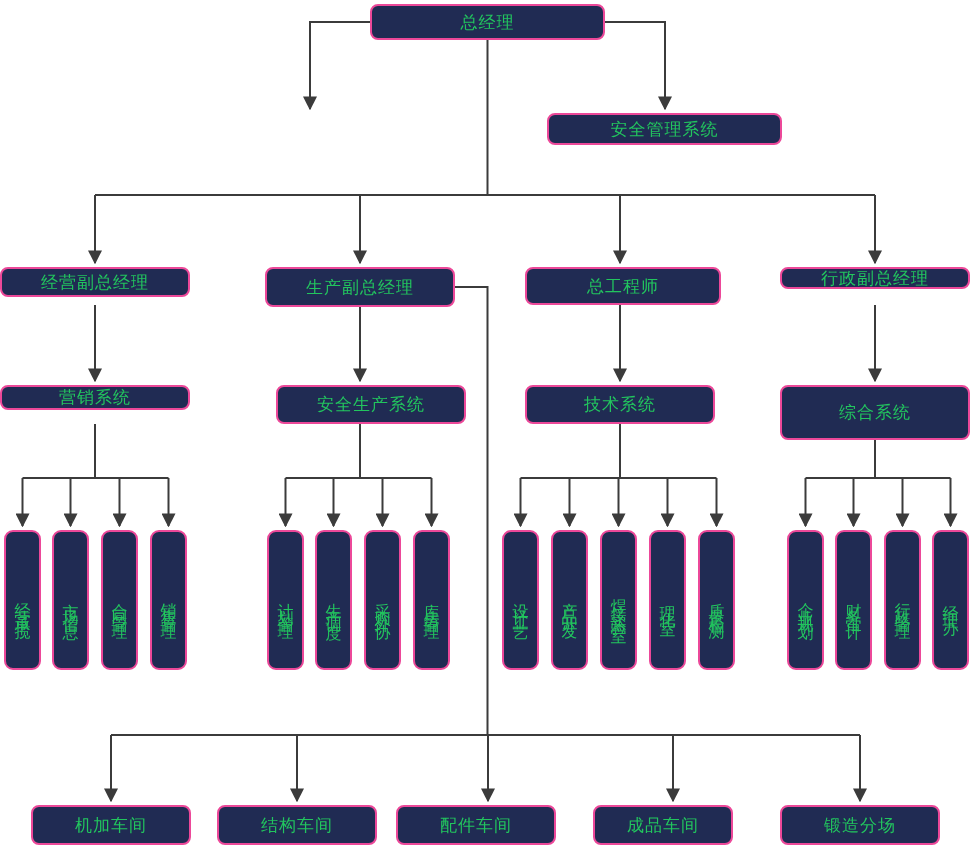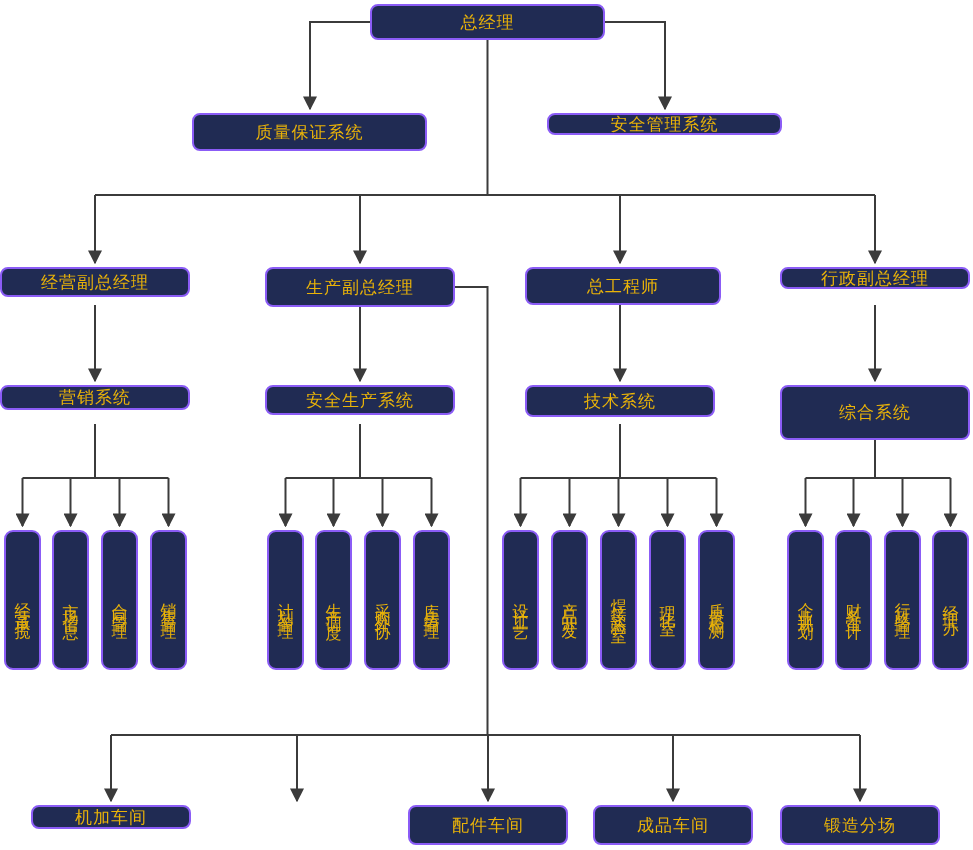--- a/index.html
+++ b/index.html
@@ -17,23 +17,23 @@
   #wires {
     position: absolute;
     inset: 0;
     width: 973px;
     height: 850px;
   }
   .node {
     position: absolute;
     box-sizing: border-box;
     background: #202b53;
-    border: 2px solid #8b5cf6;
+    border: 2px solid #ec4899;
     border-radius: 8px;
-    color: #eab308;
+    color: #22c55e;
     display: flex;
     align-items: center;
     justify-content: center;
     font-size: 17px;
     letter-spacing: 1px;
     line-height: 1;
   }
   .node.v {
     writing-mode: vertical-rl;
     text-orientation: upright;
@@ -102,31 +102,30 @@
       <path d="M111 735 V801" marker-end="url(#arrow)"></path>
       <path d="M297 735 V801" marker-end="url(#arrow)"></path>
       <path d="M488 735 V801" marker-end="url(#arrow)"></path>
       <path d="M673 735 V801" marker-end="url(#arrow)"></path>
       <path d="M860 735 V801" marker-end="url(#arrow)"></path>
     </g>
   </svg>
 
   <div class="node" style="left:370px;top:4px;width:235px;height:36px">总经理</div>
 
-  <div class="node" style="left:192px;top:113px;width:235px;height:38px">质量保证系统</div>
-  <div class="node" style="left:547px;top:113px;width:235px;height:22px">安全管理系统</div>
+  <div class="node" style="left:547px;top:113px;width:235px;height:32px">安全管理系统</div>
 
   <div class="node" style="left:0px;top:267px;width:190px;height:30px">经营副总经理</div>
   <div class="node" style="left:265px;top:267px;width:190px;height:40px">生产副总经理</div>
   <div class="node" style="left:525px;top:267px;width:196px;height:38px">总工程师</div>
   <div class="node" style="left:780px;top:267px;width:190px;height:22px">行政副总经理</div>
 
   <div class="node" style="left:0px;top:385px;width:190px;height:25px">营销系统</div>
-  <div class="node" style="left:265px;top:385px;width:190px;height:30px">安全生产系统</div>
-  <div class="node" style="left:525px;top:385px;width:190px;height:32px">技术系统</div>
+  <div class="node" style="left:276px;top:385px;width:190px;height:39px">安全生产系统</div>
+  <div class="node" style="left:525px;top:385px;width:190px;height:39px">技术系统</div>
   <div class="node" style="left:780px;top:385px;width:190px;height:55px">综合系统</div>
 
   <div class="node v" style="left:4px;top:530px;width:37px;height:140px">经营承揽</div>
   <div class="node v" style="left:52px;top:530px;width:37px;height:140px">市场信息</div>
   <div class="node v" style="left:101px;top:530px;width:37px;height:140px">合同管理</div>
   <div class="node v" style="left:150px;top:530px;width:37px;height:140px">销售管理</div>
 
   <div class="node v" style="left:267px;top:530px;width:37px;height:140px">计划管理</div>
   <div class="node v" style="left:315px;top:530px;width:37px;height:140px">生产调度</div>
   <div class="node v" style="left:364px;top:530px;width:37px;height:140px">采购外协</div>
@@ -136,18 +135,19 @@
   <div class="node v" style="left:551px;top:530px;width:37px;height:140px">产品开发</div>
   <div class="node v" style="left:600px;top:530px;width:37px;height:140px">焊接实验室</div>
   <div class="node v" style="left:649px;top:530px;width:37px;height:140px">理化室</div>
   <div class="node v" style="left:698px;top:530px;width:37px;height:140px">质量检测</div>
 
   <div class="node v" style="left:787px;top:530px;width:37px;height:140px">企业规划</div>
   <div class="node v" style="left:835px;top:530px;width:37px;height:140px">财务审计</div>
   <div class="node v" style="left:884px;top:530px;width:37px;height:140px">行政管理</div>
   <div class="node v" style="left:932px;top:530px;width:37px;height:140px">经理办</div>
 
-  <div class="node" style="left:31px;top:805px;width:160px;height:24px">机加车间</div>
-  <div class="node" style="left:408px;top:805px;width:160px;height:40px">配件车间</div>
-  <div class="node" style="left:593px;top:805px;width:160px;height:40px">成品车间</div>
+  <div class="node" style="left:31px;top:805px;width:160px;height:40px">机加车间</div>
+  <div class="node" style="left:217px;top:805px;width:160px;height:40px">结构车间</div>
+  <div class="node" style="left:396px;top:805px;width:160px;height:40px">配件车间</div>
+  <div class="node" style="left:593px;top:805px;width:140px;height:40px">成品车间</div>
   <div class="node" style="left:780px;top:805px;width:160px;height:40px">锻造分场</div>
 
 </div>
 
 </body></html>

